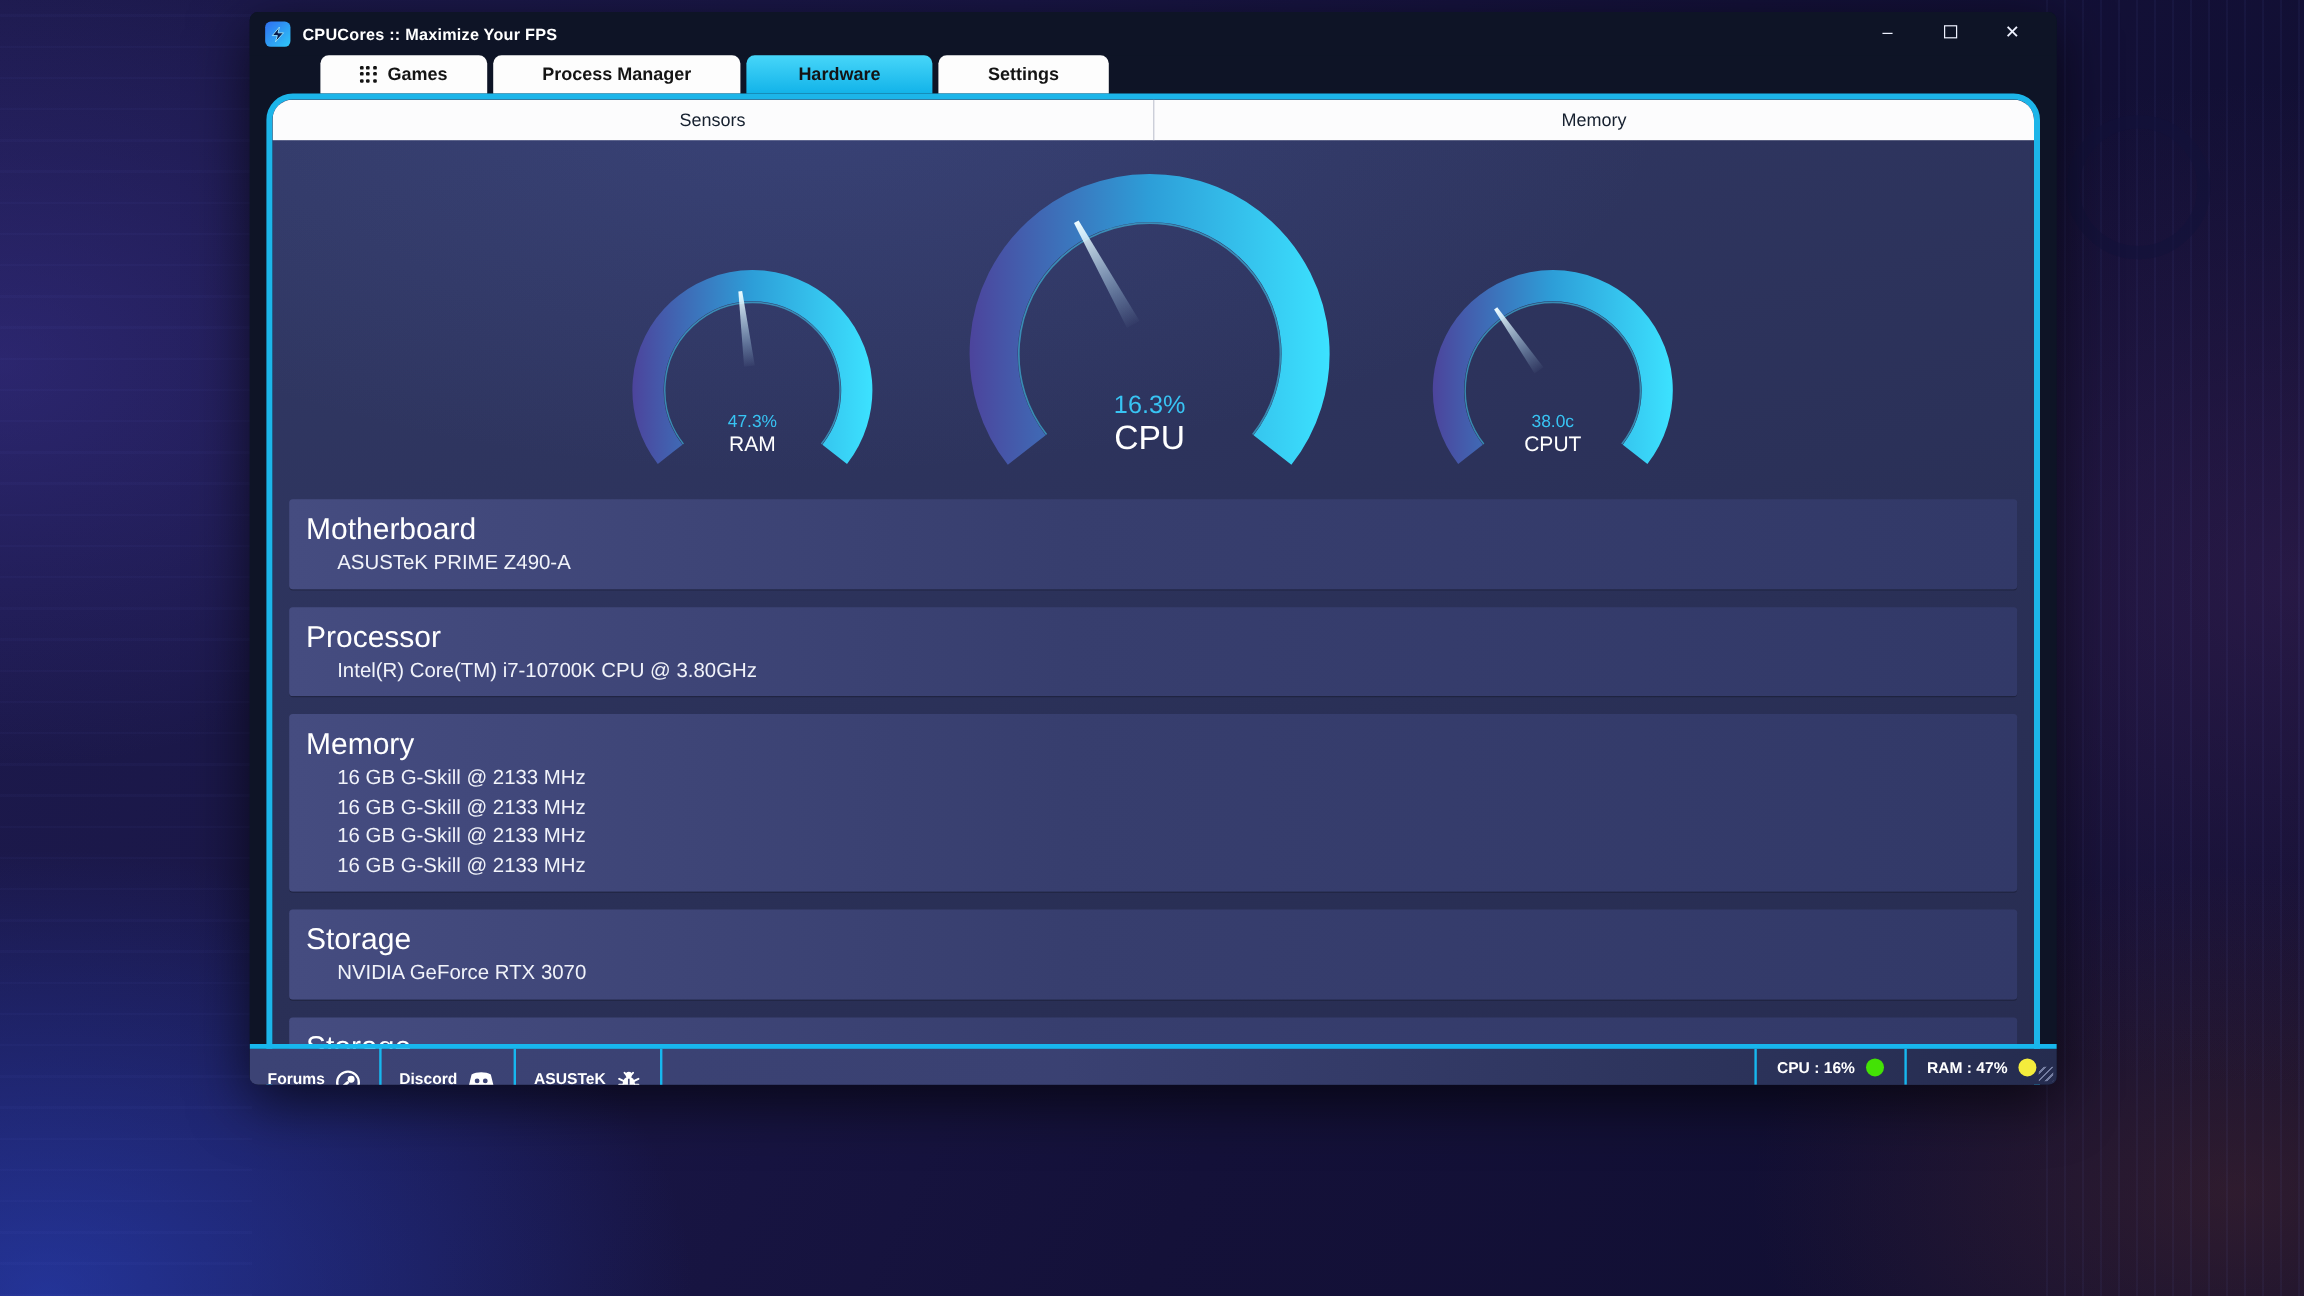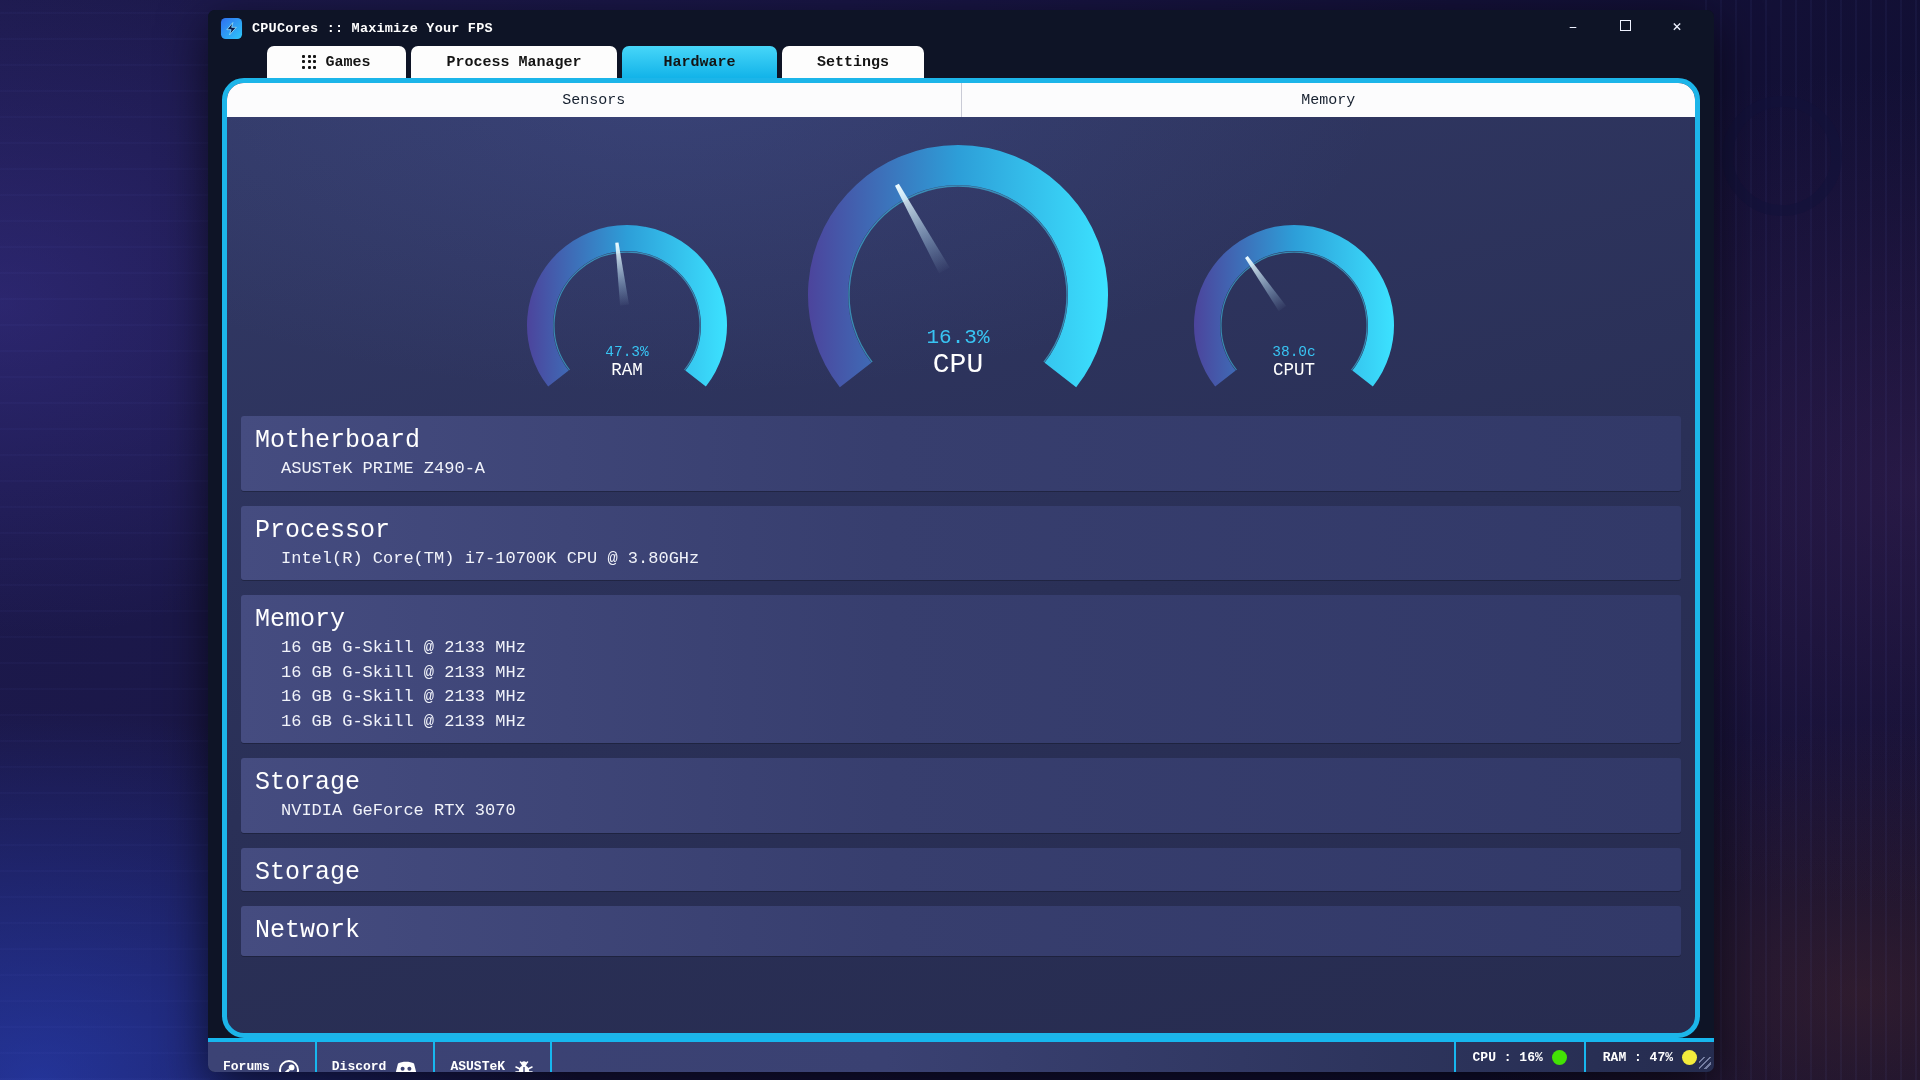--- a/index.html
+++ b/index.html
@@ -15,22 +15,22 @@
       linear-gradient(115deg,#1d1a4d 0%,#191646 35%,#141139 60%,#100e30 100%);
   }
   .traces-right { position:fixed; right:0; top:0; width:215px; height:100%; opacity:.65;
     background:repeating-linear-gradient(90deg, rgba(120,140,255,.08) 0 2px, transparent 2px 15px); }
   .traces-left { position:fixed; left:0; top:0; width:210px; height:100%; opacity:.5;
     background:repeating-linear-gradient(0deg, rgba(110,120,235,.07) 0 2px, transparent 2px 26px); }
   .socket { position:fixed; right:78px; top:96px; width:120px; height:120px; border-radius:50%;
     border:11px solid rgba(18,18,58,.55); }
 
   
-  .window { position:absolute; left:208px; top:10px; width:1506px; height:1062px;
-    background:#0e1426; border-radius:7px; box-shadow:0 14px 48px rgba(0,0,0,.65); overflow:hidden;font-family:Liberation Mono, monospace; }
+  .window { position:absolute; left:208px; top:10px; width:1506px; height:894px;
+    background:#0e1426; border-radius:7px; box-shadow:0 14px 48px rgba(0,0,0,.65); overflow:hidden; }
 
   .titlebar { height:36px; display:flex; align-items:center; padding:0 10px; background:#0e1426; }
   .app-logo { width:23px; height:23px; margin:0 9px 0 2px; flex:0 0 auto; }
   .title-text { color:#fff; font-size:13.5px; font-weight:bold; letter-spacing:.2px; }
   .win-controls { margin-left:auto; display:flex; align-items:center; gap:30px; padding-right:16px; }
   .win-btn { color:#eef2ff; font-size:15px; width:22px; text-align:center; cursor:default; line-height:22px; }
   .max-box { width:11px; height:11px; border:1.6px solid #eef2ff; display:inline-block; }
 
   
   .tabrow { height:32px; display:flex; gap:5px; padding-left:59px; align-items:flex-end; }

